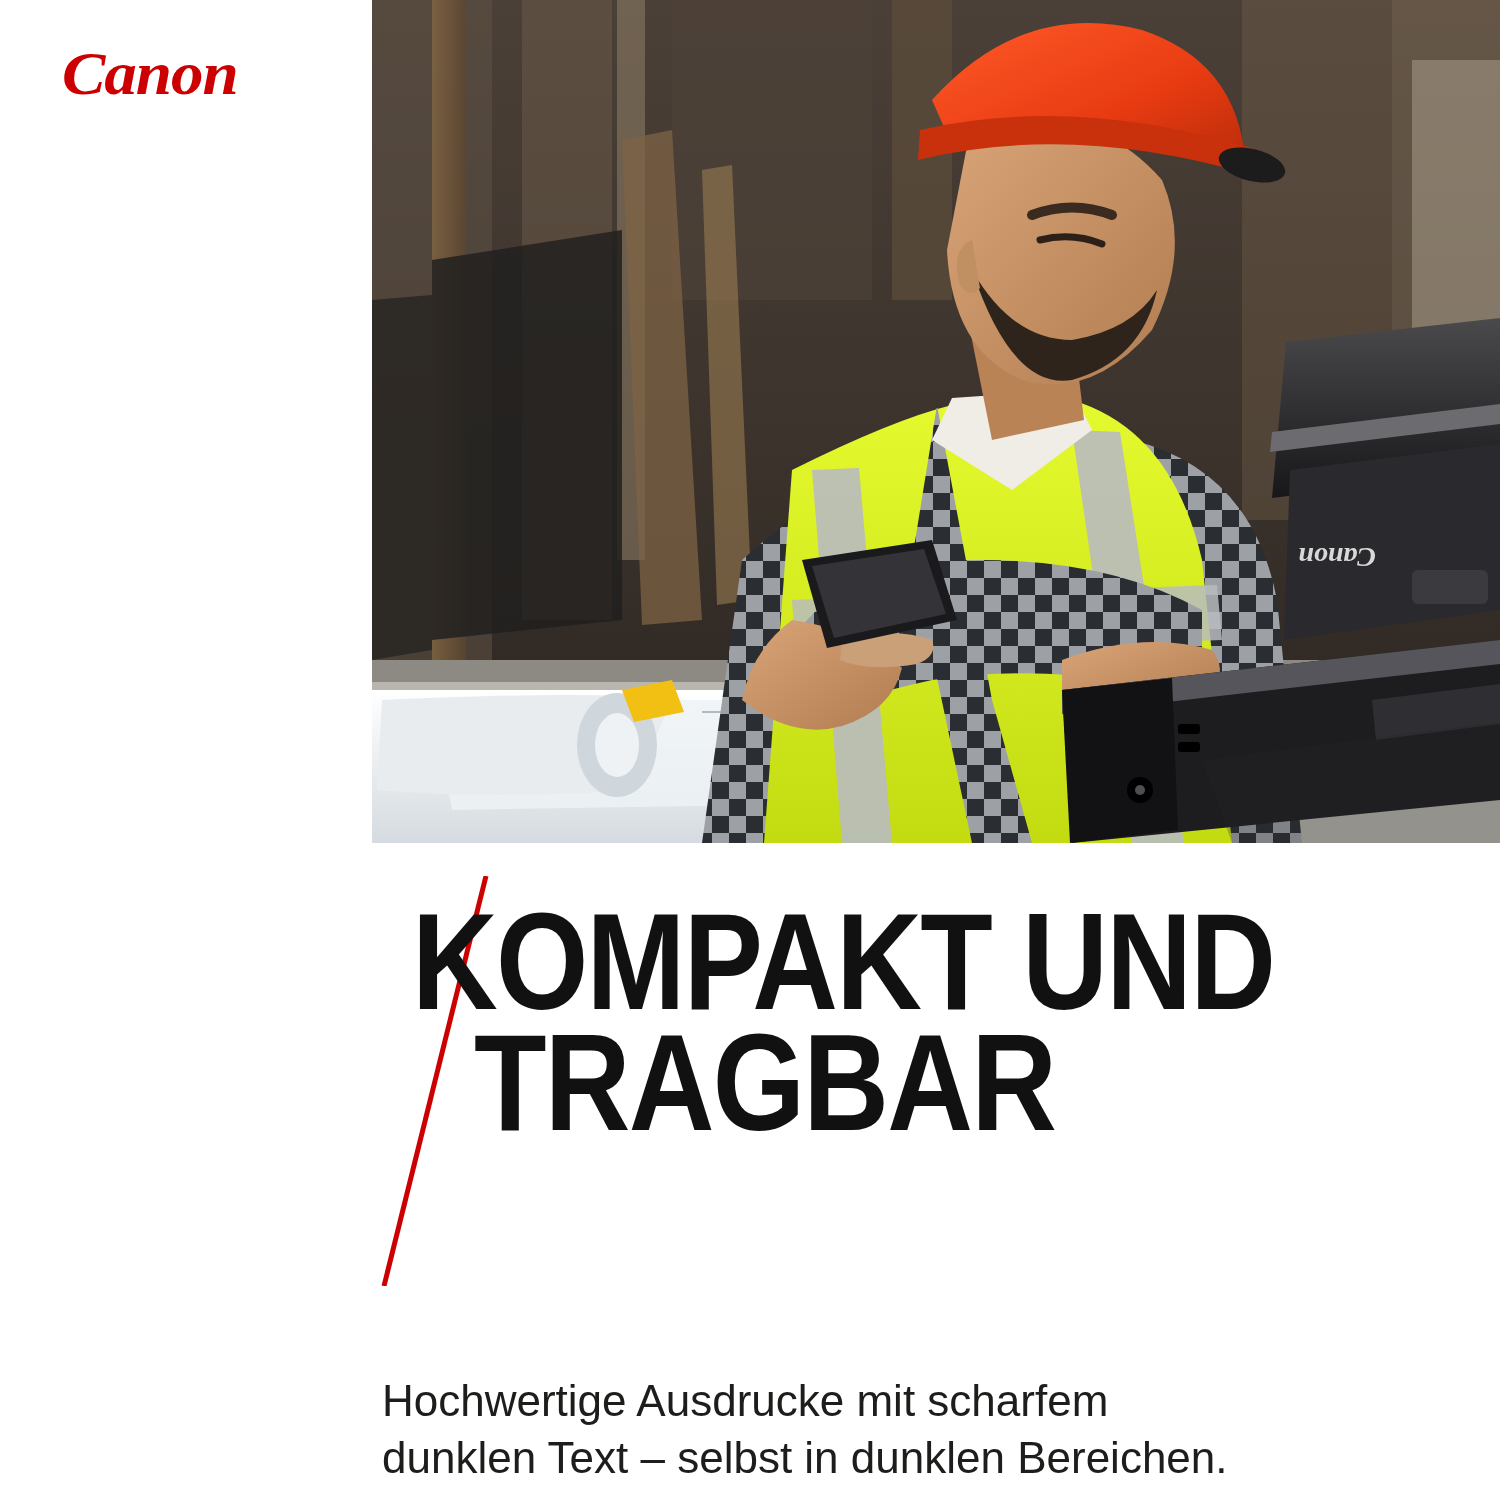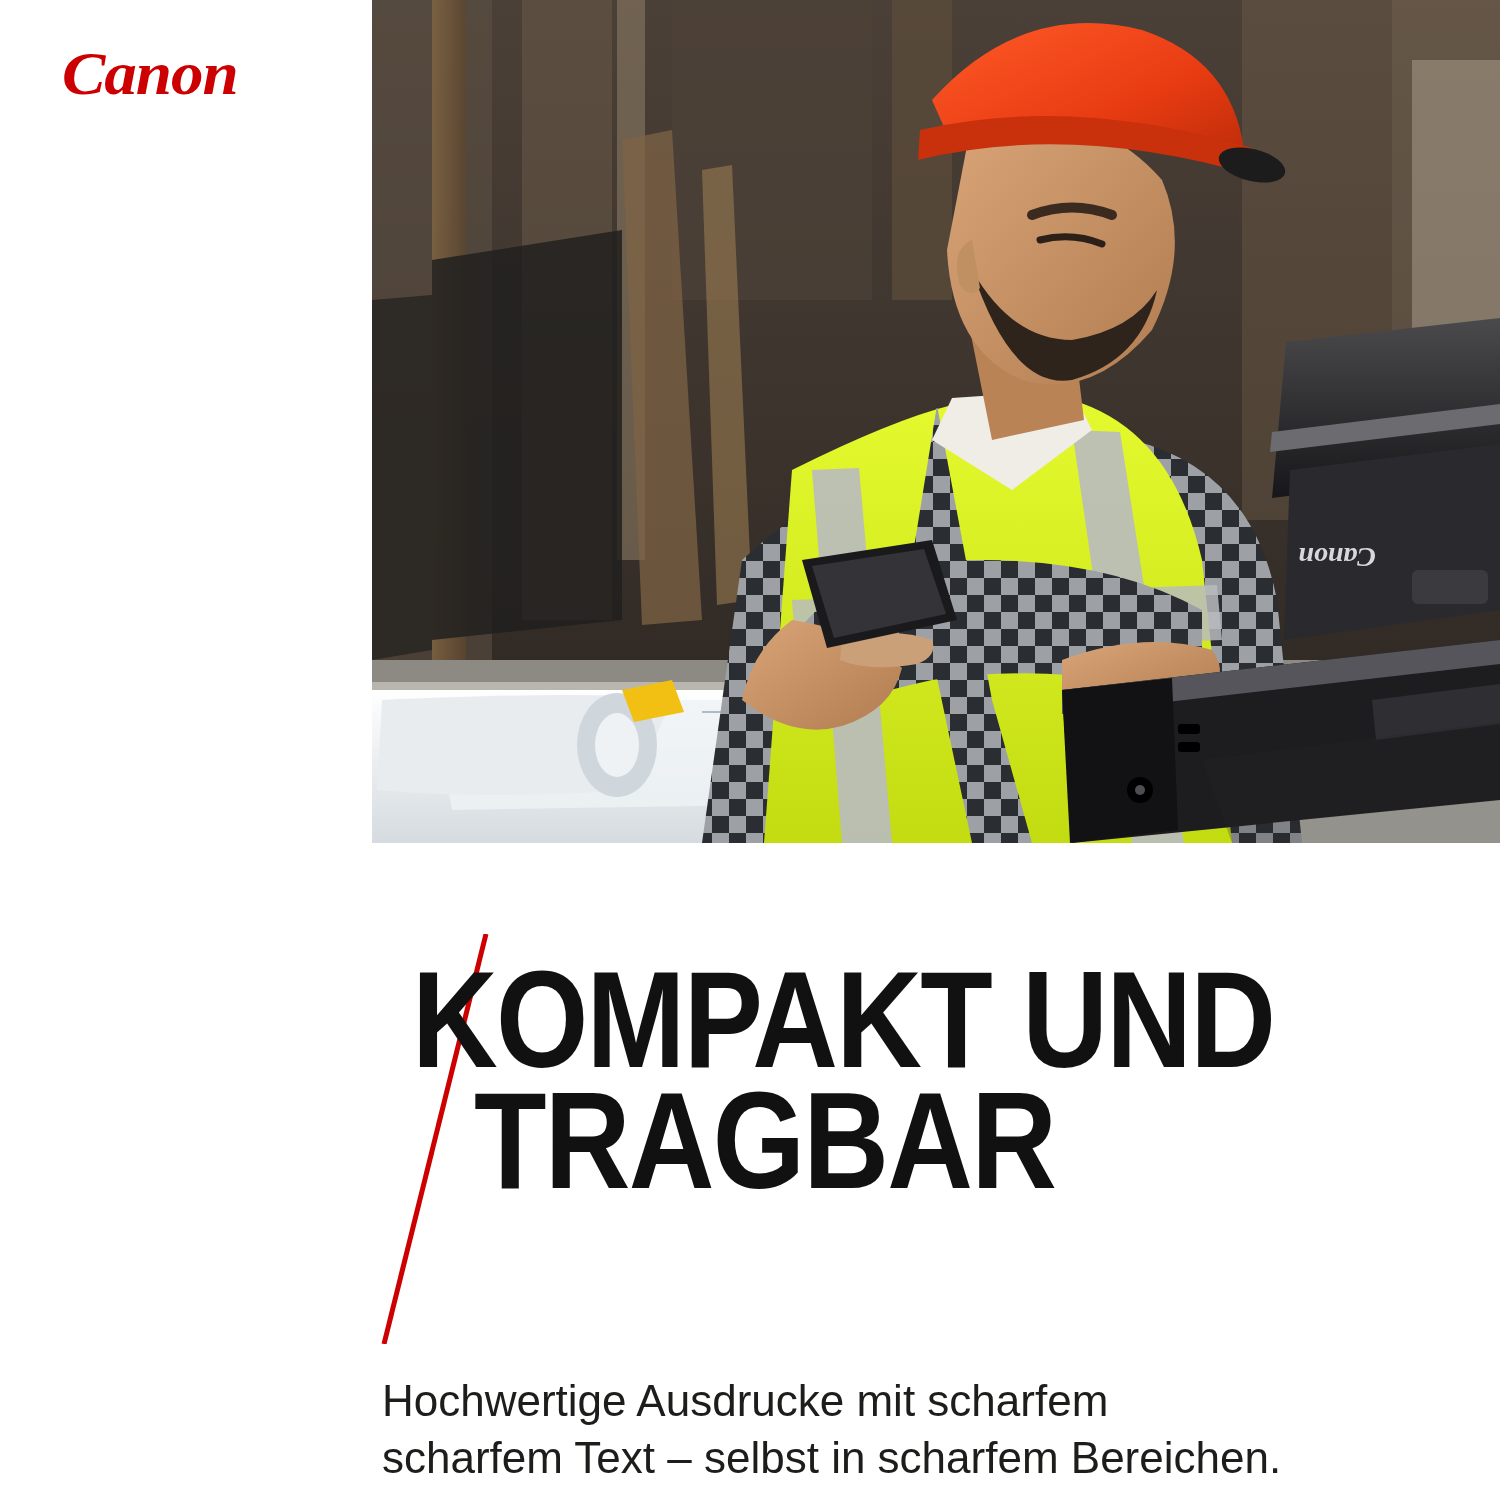--- a/index.html
+++ b/index.html
@@ -45,21 +45,21 @@
     height: 843px;
     overflow: hidden;
     background: #2a2420;
   }
   .hero svg { display: block; width: 100%; height: 100%; }
 
   
   .headline-wrap {
     position: absolute;
     left: 372px;
-    top: 919px;
+    top: 861px;
     width: 1100px;
     height: 430px;
   }
   .slash {
     position: absolute;
     left: 0;
     top: 15px;
     width: 130px;
     height: 410px;
     pointer-events: none;
@@ -254,14 +254,14 @@
     <line x1="114" y1="0" x2="12" y2="410" stroke="#cc0000" stroke-width="5"></line>
   </svg>
   <div class="headline">
     <span class="line1">KOMPAKT UND</span>
     <span class="line2">TRAGBAR</span>
   </div>
 </div>
 
 <div class="subcopy">
   <div>Hochwertige Ausdrucke mit scharfem</div>
-  <div>scharfem Text – selbst in scharfem Bereichen.</div>
+  <div>dunklen Text – selbst in dunklen Bereichen.</div>
 </div>
 
 </body></html>

